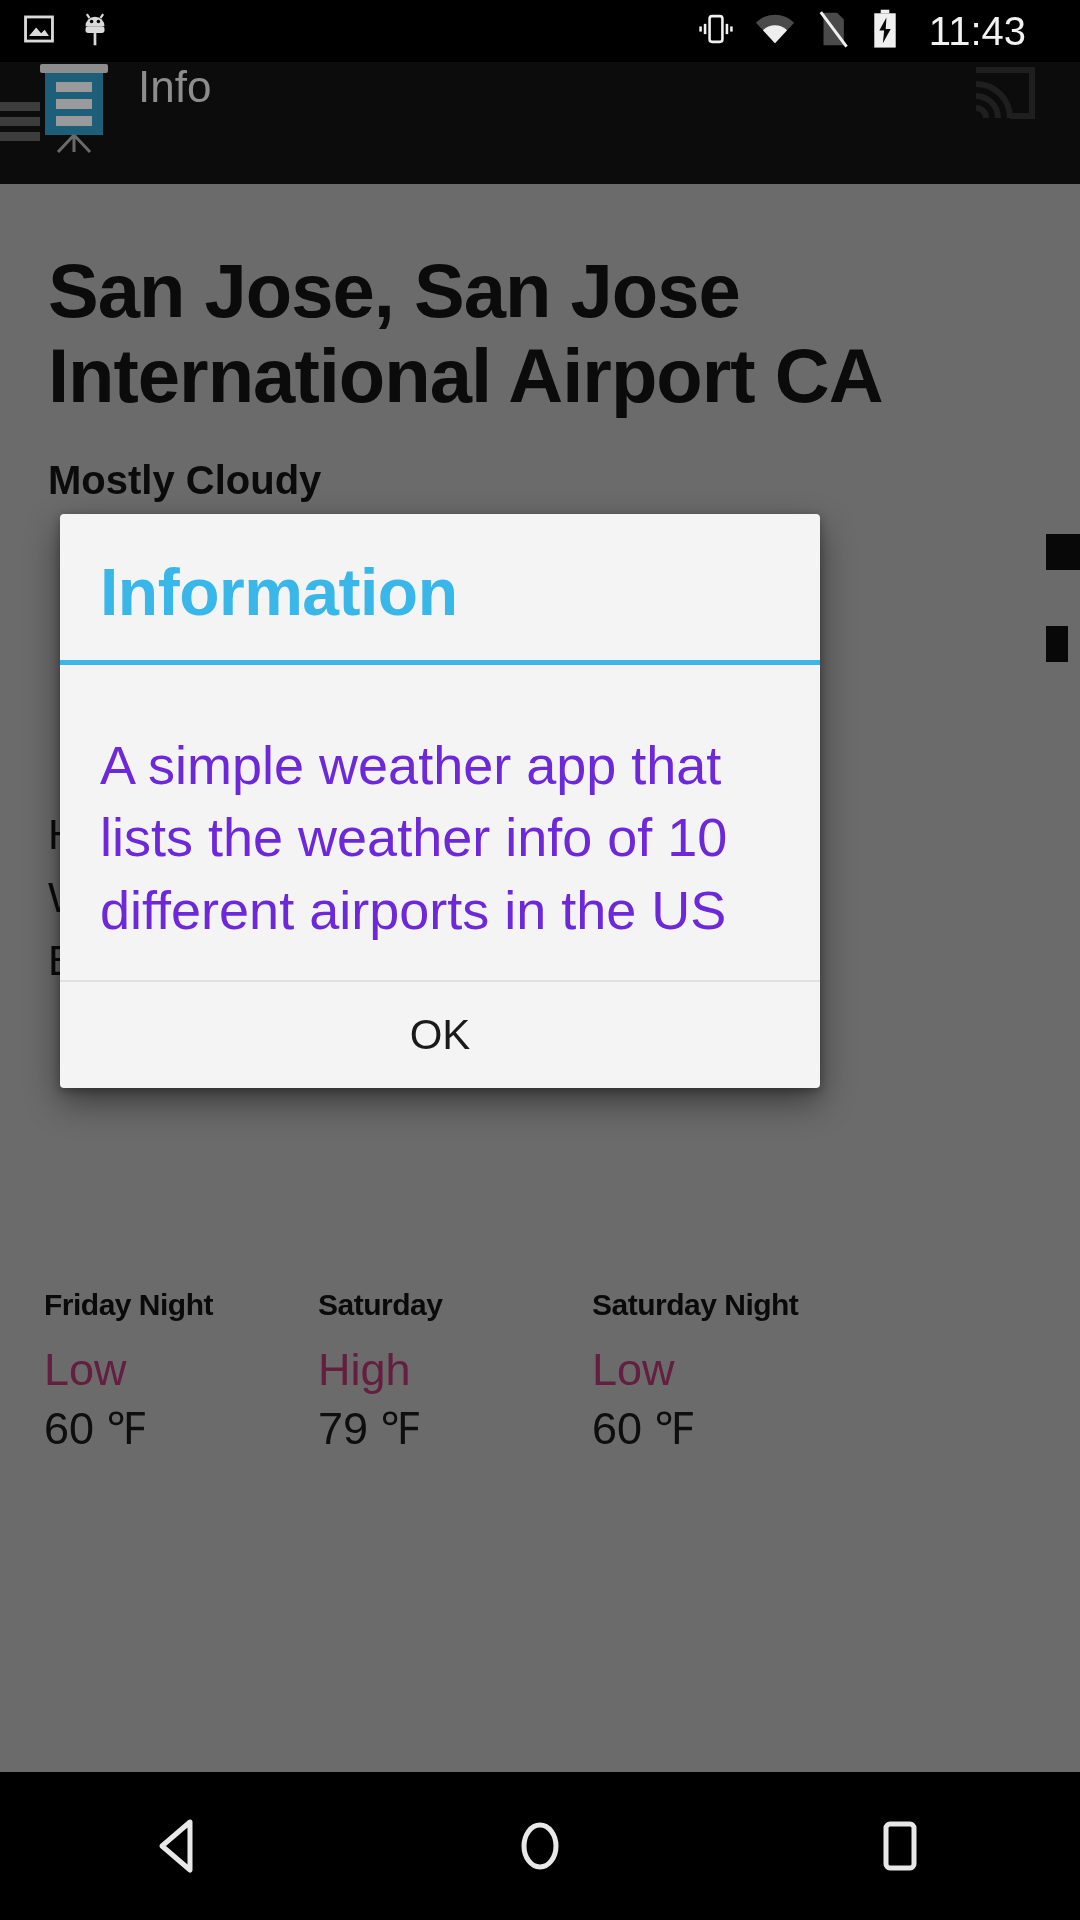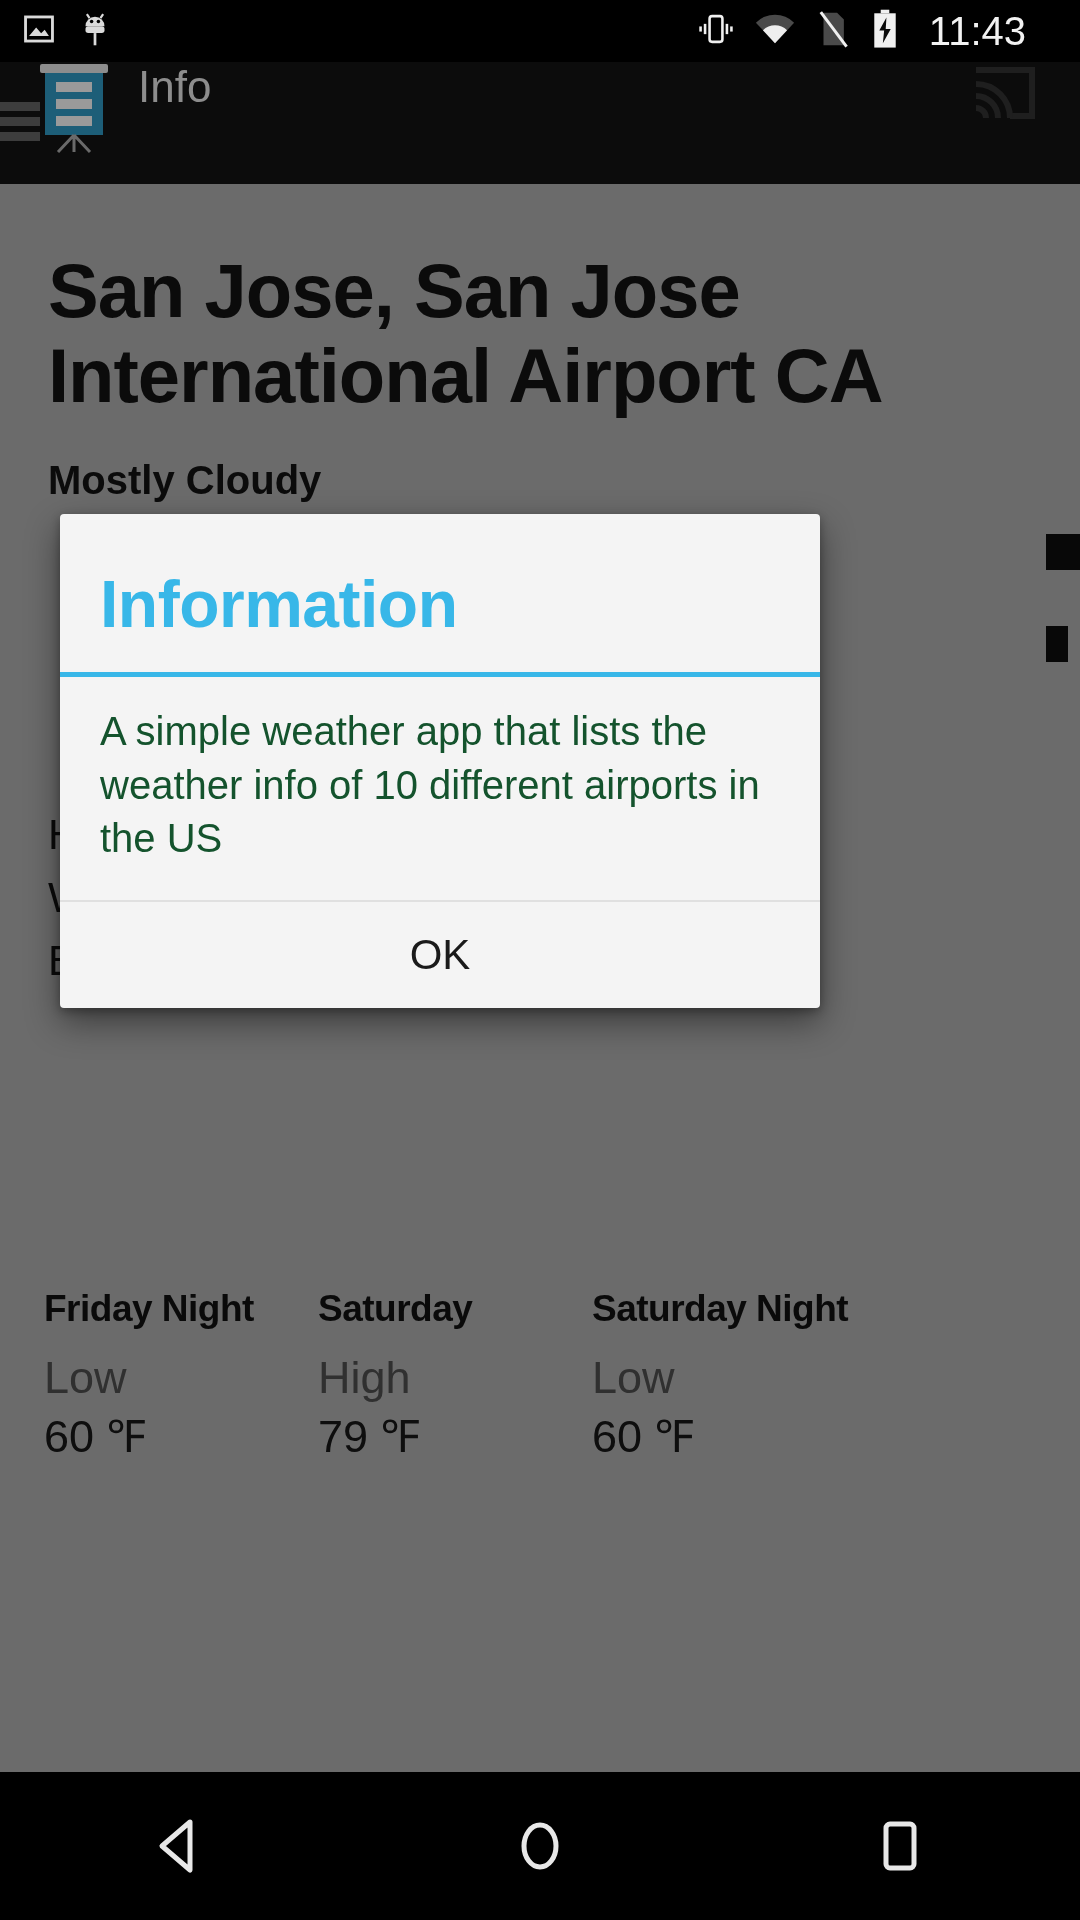--- a/index.html
+++ b/index.html
@@ -62,42 +62,42 @@
   .blk { background:#141414; height:36px; margin-bottom:56px; }
 
   
   .forecast {
     position:absolute; top:1104px; left:0; width:1080px;
     display:flex; padding:0 44px;
   }
   .fc-col { width:274px; }
   .fc-col:nth-child(2) { width:274px; }
   .fc-day {
-    font-size:37px; font-weight:700; color:#1a1a1a; white-space:nowrap;
+    font-size:30px; font-weight:700; color:#1a1a1a; white-space:nowrap;
     letter-spacing:-0.5px;
   }
-  .fc-kind { font-size:45px; color:#737373; margin-top:22px; }
+  .fc-kind { font-size:45px; color:#ec4899; margin-top:22px; }
   .fc-temp { font-size:45px; color:#232323; }
 
   
   .dialog {
     position:absolute; left:60px; top:514px; width:760px;
     background:#f4f4f4; z-index:20;
     border-radius:4px;
     box-shadow:0 14px 34px rgba(0,0,0,0.45), 0 3px 10px rgba(0,0,0,0.3);
     display:flex; flex-direction:column;
   }
-  .dialog-header { padding:52px 40px 30px 40px; }
+  .dialog-header { padding:40px 40px 30px 40px; }
   .dialog-title {
     color:#38b7e8; font-size:66px; font-weight:700; letter-spacing:-0.5px;
   }
   .dialog-rule { height:5px; background:#38b7e8; }
   .dialog-body {
-    padding:28px 40px 34px 40px;
-    font-size:40px; color:#14532d; line-height:1.34;
+    padding:64px 40px 34px 40px;
+    font-size:54px; color:#6d28d9; line-height:1.34;
   }
   .dialog-divider { height:2px; background:#e0e0e0; }
   .dialog-actions {
     height:106px; display:flex; align-items:center; justify-content:center;
   }
   .ok-button {
     font-size:42px; color:#1a1a1a; background:none; border:none;
     font-family:"Liberation Sans", sans-serif; cursor:pointer;
     padding:18px 60px;
   }

